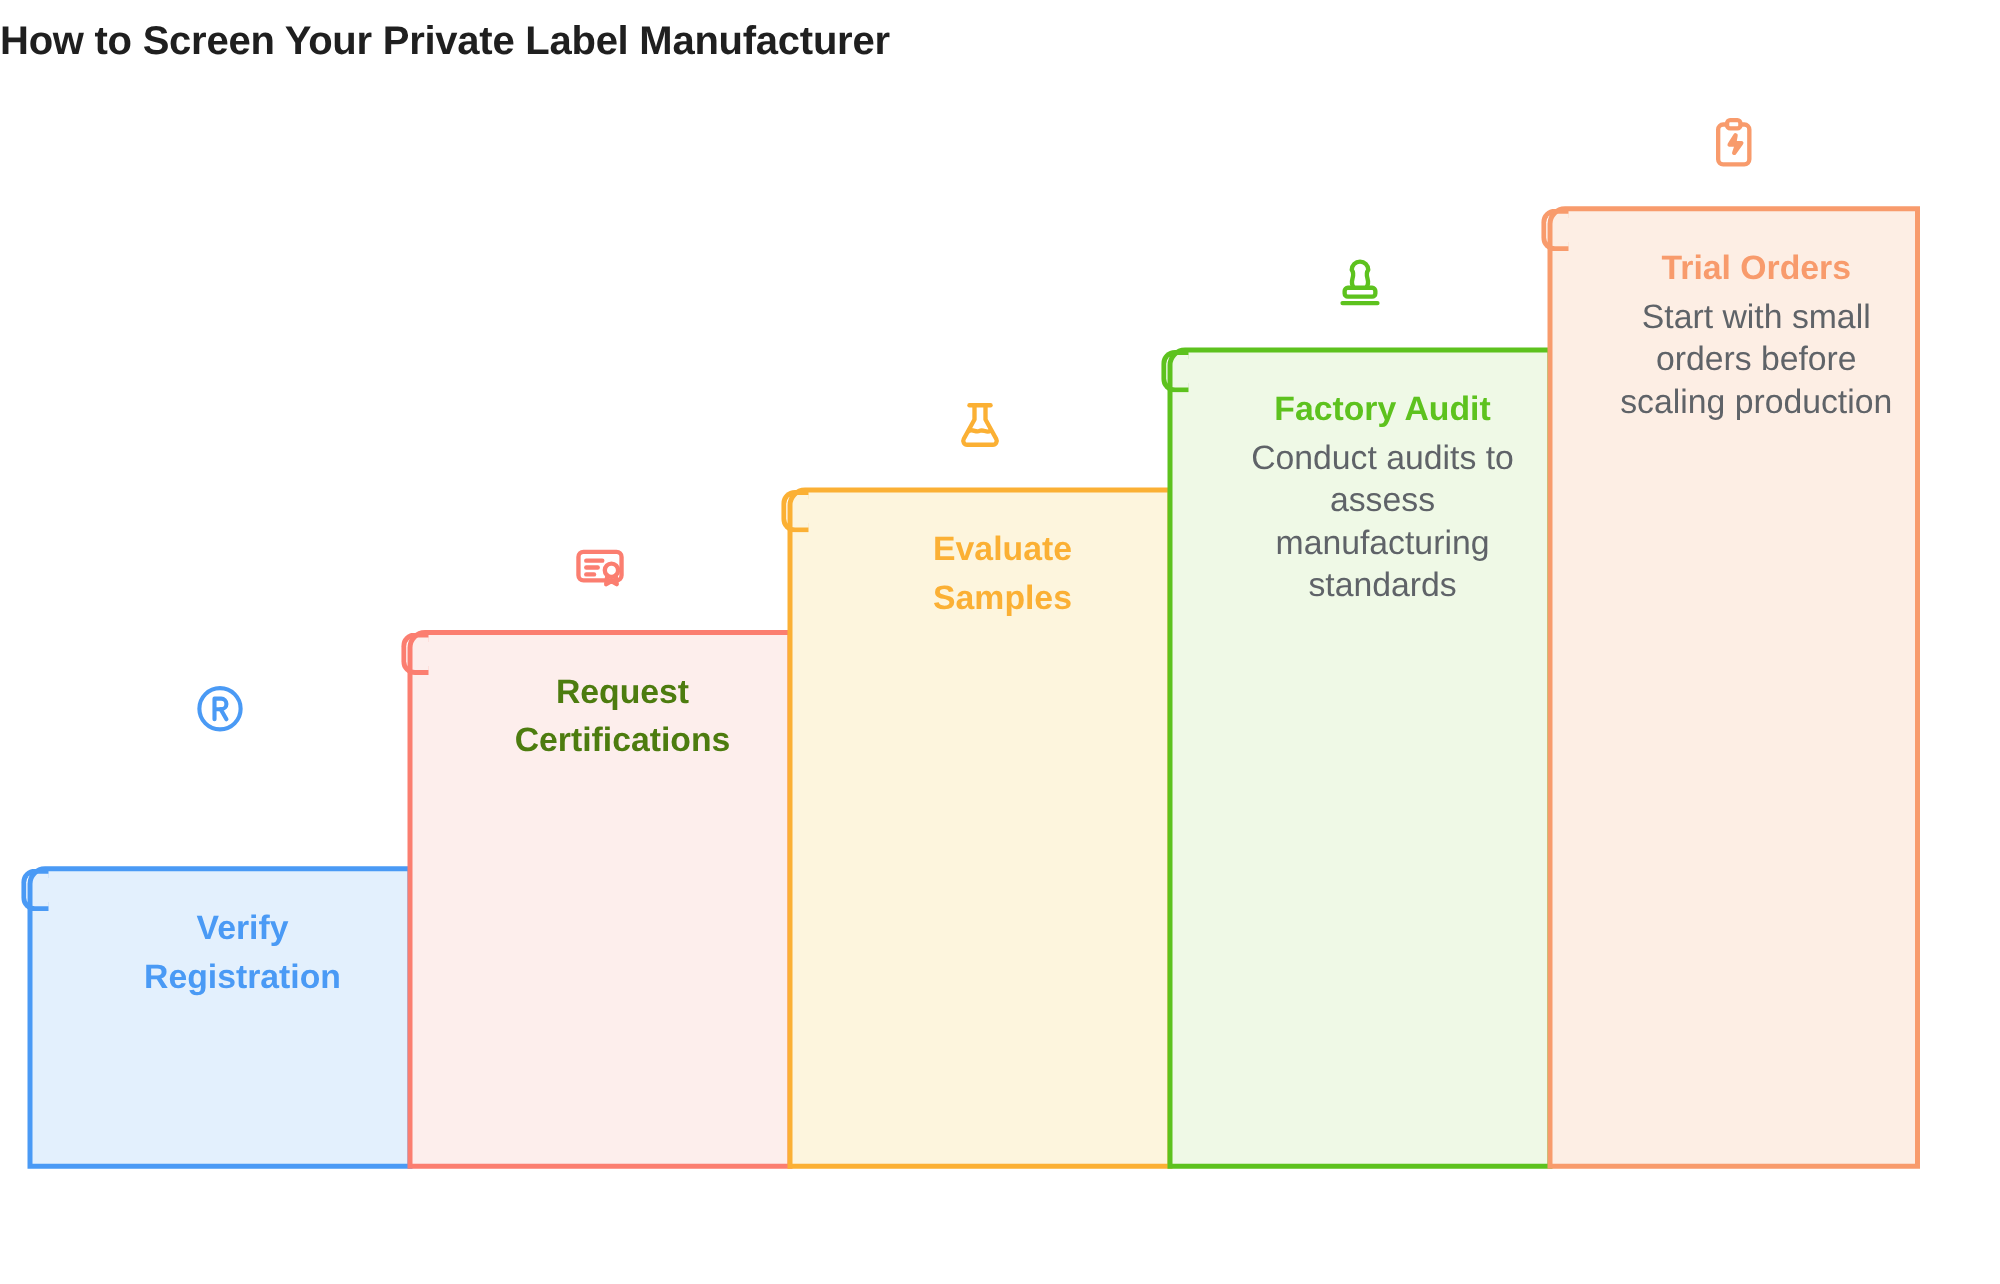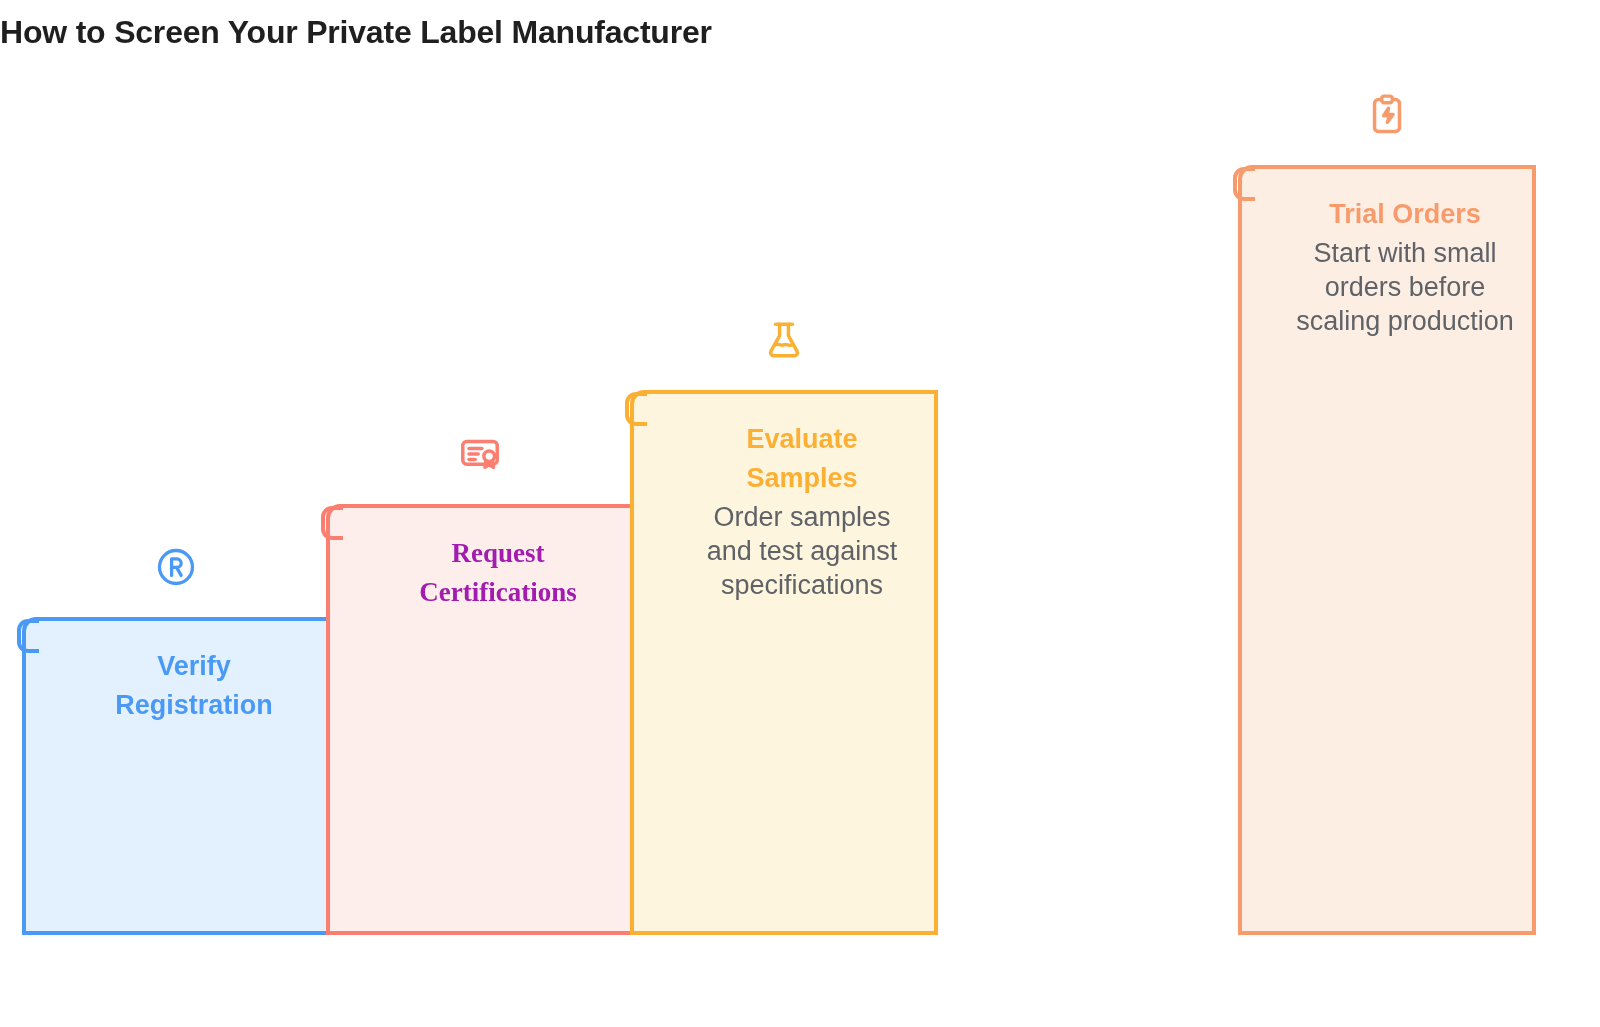--- a/index.html
+++ b/index.html
@@ -128,21 +128,21 @@
     <div class="step" style="left:22px; top:545px; width:308px; height:390px;">
       <div class="step-icon" style="top:0px;">
         <span>
           <svg viewBox="0 0 24 24" fill="none" stroke="#4a9af5" stroke-width="1.8" stroke-linecap="round" stroke-linejoin="round">
             <circle cx="12" cy="12" r="9"></circle>
             <path d="M9.6 16.6V7.6h2.9a2.3 2.3 0 0 1 0 4.6H9.6"></path>
             <path d="M12.3 12.2l2.5 4.4"></path>
           </svg>
         </span>
       </div>
-      <div class="step-card" style="height:318px; border-color:#4a9af5; background:#e3f0fd;">
+      <div class="step-card" style="height:242px; border-color:#4a9af5; background:#e3f0fd;">
         <div class="step-notch" style="border-color:#4a9af5; border-right-color:transparent;"></div>
         <div class="step-text">
           <p class="step-heading" style="color:#4a9af5;">Verify Registration</p>
         </div>
       </div>
     </div>
 
     <div class="step" style="left:326px; top:432px; width:308px; height:503px;">
       <div class="step-icon" style="top:0px;">
         <span>
@@ -152,44 +152,62 @@
             <path d="M6 12h5"></path>
             <path d="M6 15h3.4"></path>
             <circle cx="17" cy="13.2" r="2.9" fill="#ffffff"></circle>
             <path d="M15.2 15.4l-.5 3.9 2.3-1.4 2.3 1.4-.5-3.9"></path>
           </svg>
         </span>
       </div>
       <div class="step-card" style="height:431px; border-color:#fb7e70; background:#fdeeec;">
         <div class="step-notch" style="border-color:#fb7e70; border-right-color:transparent;"></div>
         <div class="step-text">
-          <p class="step-heading" style="color:#a21caf;font-family:Liberation Serif, serif;">Request Certifications</p>
+          <p class="step-heading" style="color:#4d7c0f;">Request Certifications</p>
         </div>
       </div>
     </div>
 
     <div class="step" style="left:630px; top:318px; width:308px; height:617px;">
       <div class="step-icon" style="top:0px;">
         <span>
           <svg viewBox="0 0 24 24" fill="none" stroke="#fbb034" stroke-width="1.9" stroke-linecap="round" stroke-linejoin="round">
             <path d="M7.4 3.4h9.2"></path>
             <path d="M9.6 3.4v6.2L4.9 18.1a1.7 1.7 0 0 0 1.5 2.5h11.2a1.7 1.7 0 0 0 1.5-2.5L14.4 9.6V3.4"></path>
             <path d="M7.2 14.6c1.6-1.1 3 .9 4.6 0s3 1 4.6 0"></path>
           </svg>
         </span>
       </div>
       <div class="step-card" style="height:545px; border-color:#fbb034; background:#fdf5dd;padding-left:29px;">
         <div class="step-notch" style="border-color:#fbb034; border-right-color:transparent;"></div>
         <div class="step-text">
           <p class="step-heading" style="color:#fbb034;">Evaluate Samples</p>
-          <p class="step-desc">Order samples and test against specifications</p>
-        </div>
-      </div>
-    </div>
-
+        </div>
+      </div>
+    </div>
+
+    <div class="step" style="left:934px; top:206px; width:308px; height:729px;">
+      <div class="step-icon" style="top:0px;">
+        <span>
+          <svg viewBox="0 0 24 24" fill="none" stroke="#5dc21e" stroke-width="1.9" stroke-linecap="round" stroke-linejoin="round">
+            <path d="M9.1 12.6c-.8-1.5-.4-2.7 0-4.1.3-1.2.2-2.4-.6-3.3a3.6 3.6 0 0 1 4.6-5.2" transform="translate(0,2.2)" style="display:none"></path>
+            <path d="M9.3 13.2c-1-1.4-1-2.6-.6-3.9.5-1.6.4-3 -.3-3.9a3.55 3.55 0 1 1 7.2 0c-.7.9-.8 2.3-.3 3.9.4 1.3.4 2.5-.6 3.9"></path>
+            <rect x="5.3" y="13.2" width="13.4" height="3.9" rx="1.4"></rect>
+            <path d="M4.4 19.9h15.2"></path>
+          </svg>
+        </span>
+      </div>
+      <div class="step-card" style="height:657px; border-color:#5dc21e; background:#eff9e6;">
+        <div class="step-notch" style="border-color:#5dc21e; border-right-color:transparent;"></div>
+        <div class="step-text">
+          <p class="step-heading" style="color:#5dc21e;">Factory Audit</p>
+          <p class="step-desc">Conduct audits to assess manufacturing standards</p>
+        </div>
+      </div>
+    </div>
 
     <div class="step" style="left:1238px; top:93px; width:298px; height:842px;">
       <div class="step-icon" style="top:0px;">
         <span>
           <svg viewBox="0 0 24 24" fill="none" stroke="#f89b6c" stroke-width="1.9" stroke-linecap="round" stroke-linejoin="round">
             <rect x="5.2" y="3.6" width="13.6" height="17.4" rx="2.2"></rect>
             <rect x="9.1" y="1.7" width="5.8" height="3.6" rx="1.3" fill="#ffffff"></rect>
             <path d="M12.8 8.3l-2.6 4.1h3.2l-1.2 3.6 3.1-4.3h-3.1z"></path>
           </svg>
         </span>

